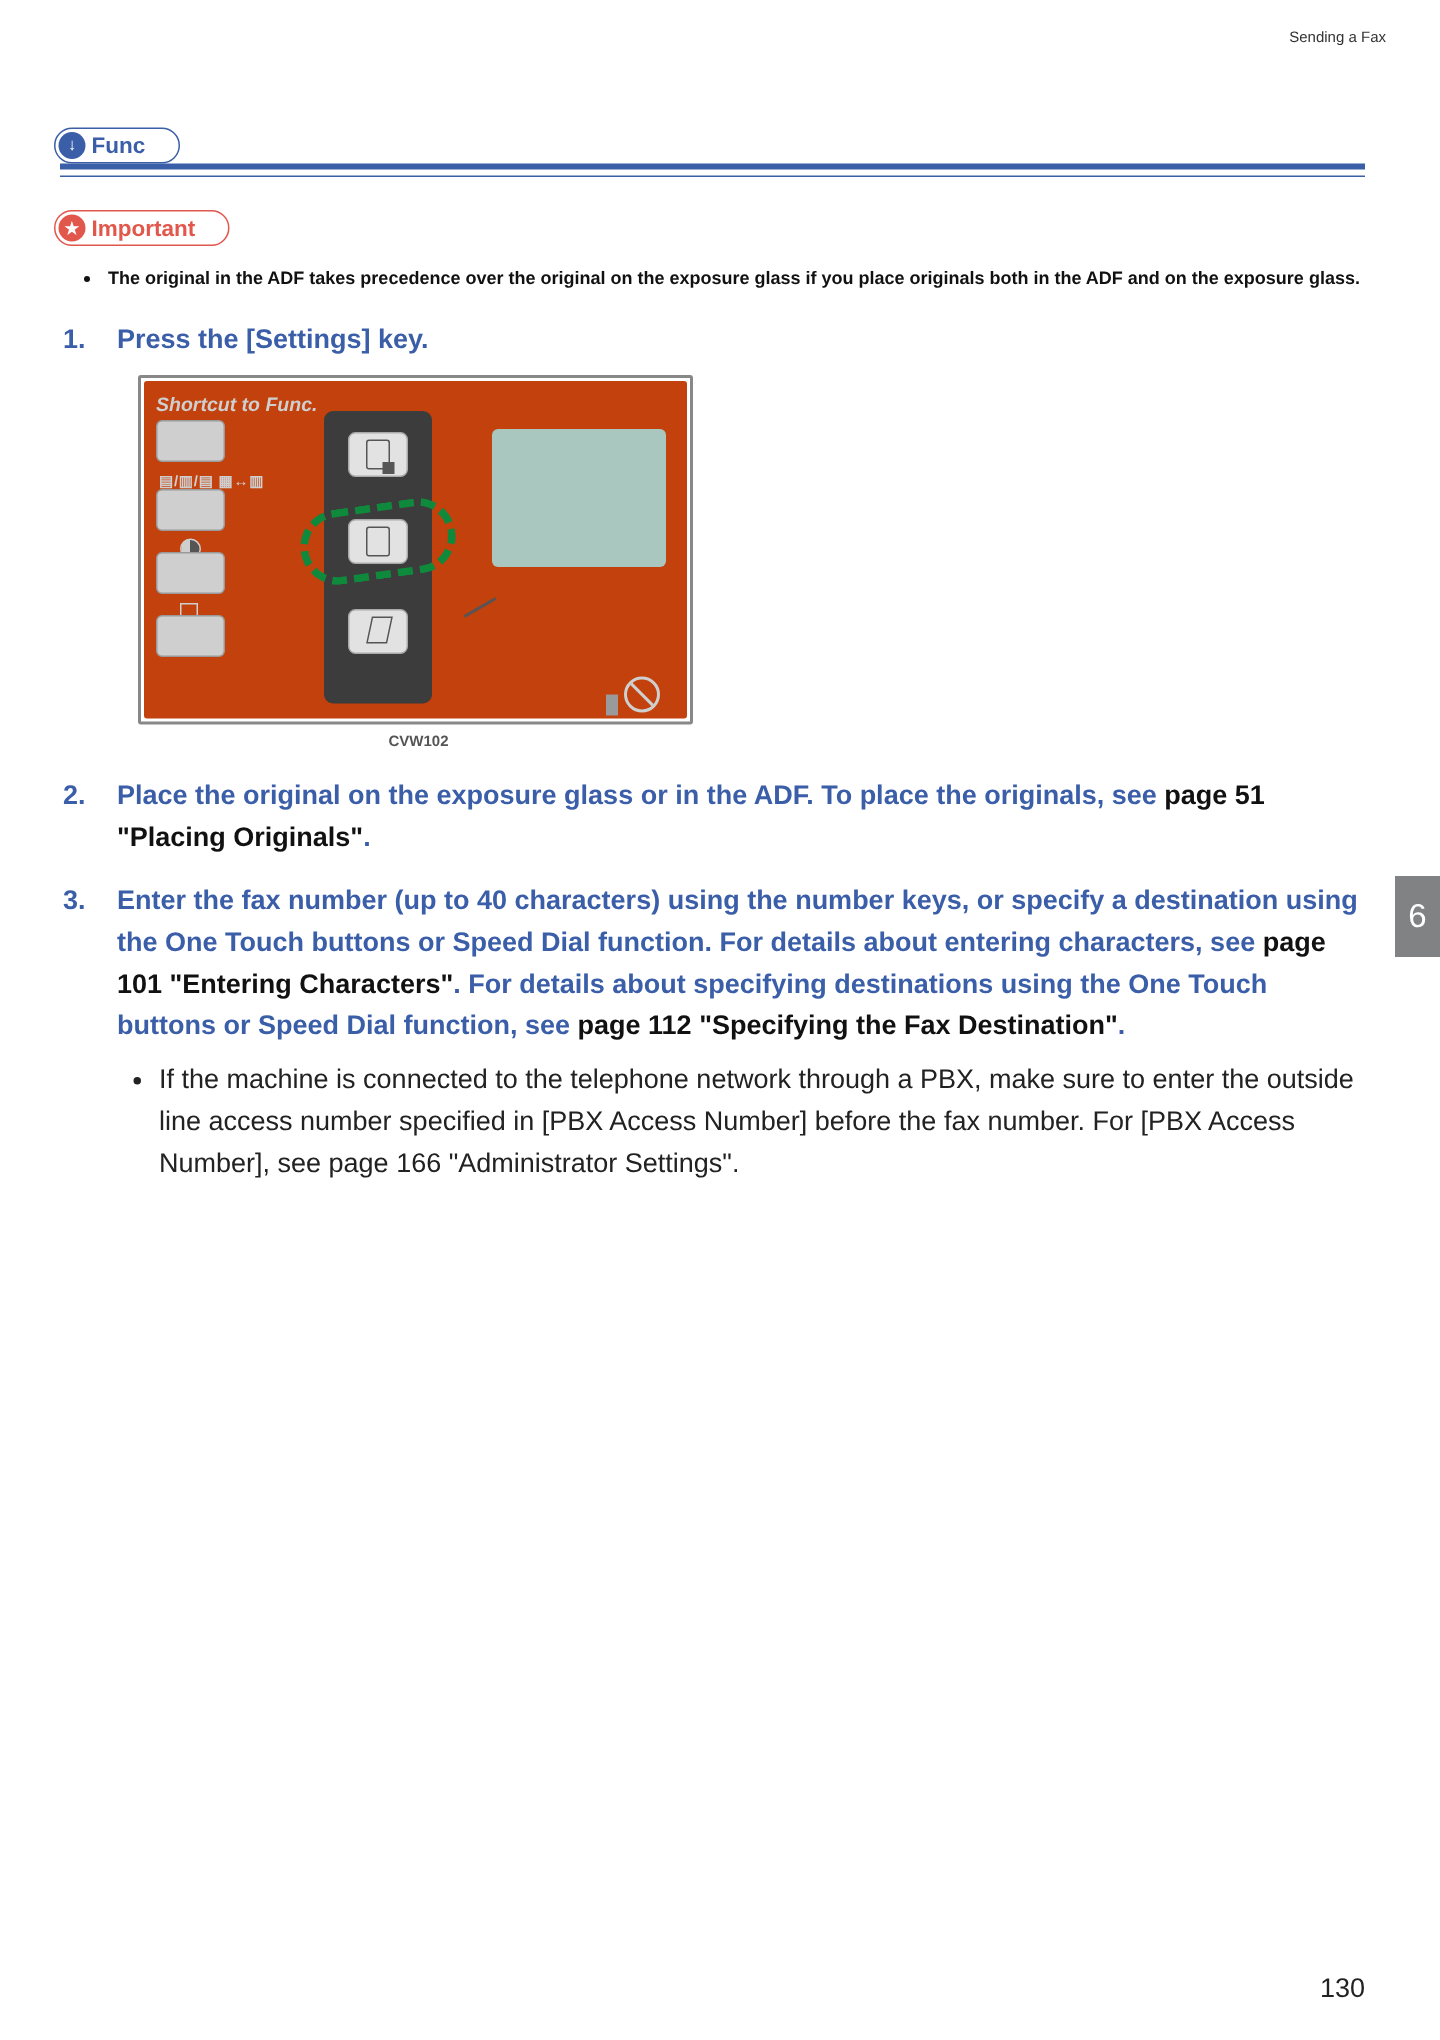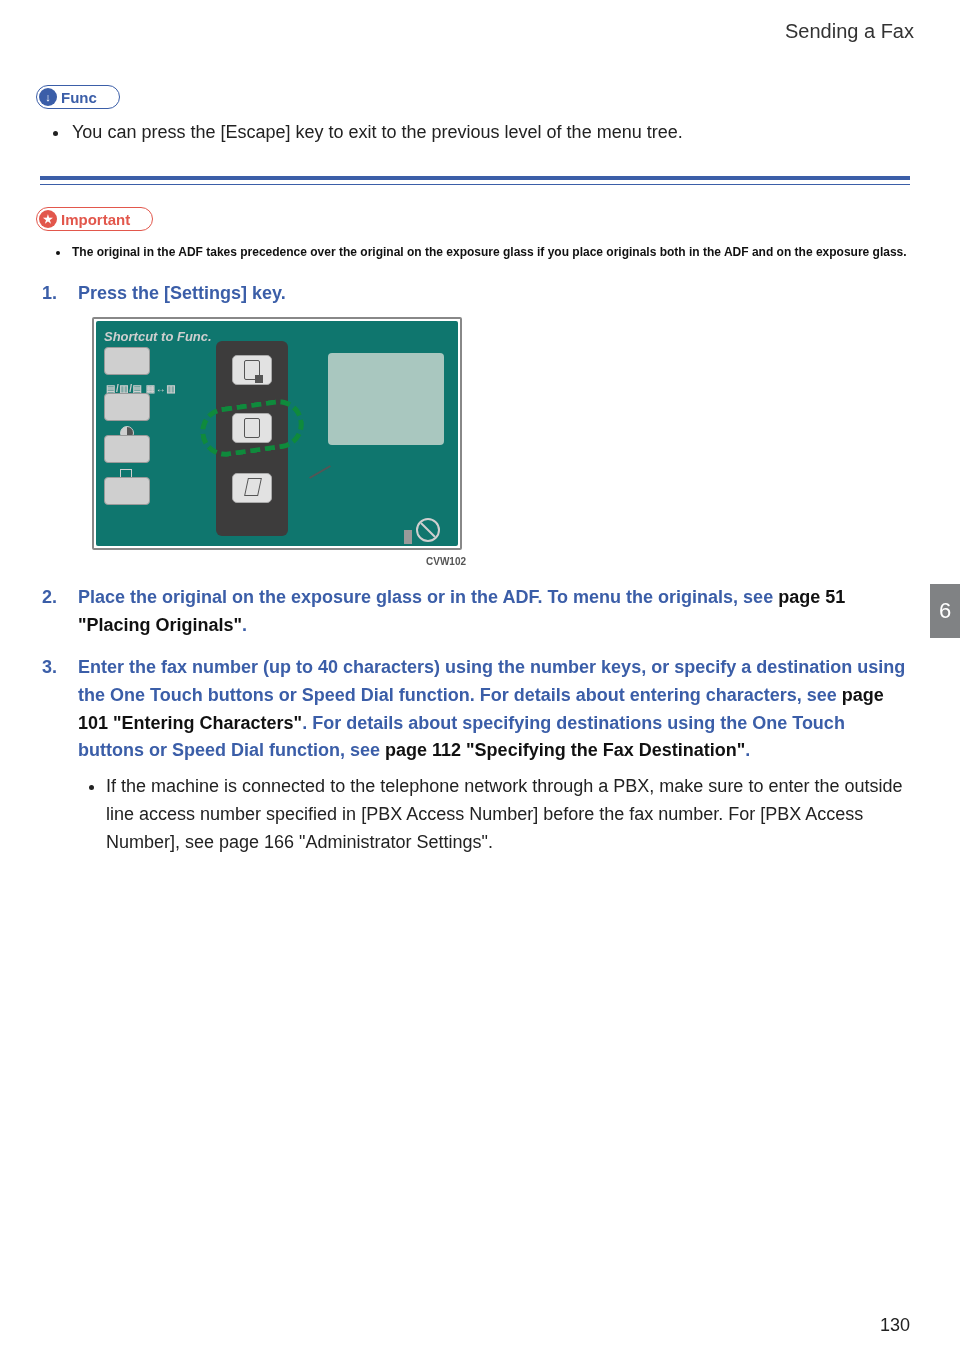--- a/index.html
+++ b/index.html
@@ -15,22 +15,22 @@
   }
   .page {
     position: relative;
     width: 960px;
     height: 1360px;
     padding: 0 50px 0 40px;
   }
   .running-head {
     position: absolute;
     top: 20px;
-    right: 46px;
-    font-size: 20px;
+    right: 36px;
+    font-size: 10px;
     color: #333;
   }
   .content {
     padding-top: 85px;
   }
   .callout {
     display: inline-flex;
     align-items: center;
     height: 24px;
     border: 1.5px solid;
@@ -121,21 +121,21 @@
   .panel-outer {
     width: 370px;
     border: 2px solid #888;
     padding: 2px;
     border-radius: 2px;
   }
   .panel {
     position: relative;
     width: 100%;
     height: 225px;
-    background: #0f766e;
+    background: #c2410c;
     border-radius: 2px;
     overflow: hidden;
   }
   .panel-label {
     position: absolute;
     top: 6px; left: 8px;
     color: #cfcfcf;
     font-size: 13px;
     font-style: italic;
     font-family: "Segoe UI", Arial, sans-serif;
@@ -225,21 +225,21 @@
   }
   .sep-line.a { top:150px; left:212px; width:24px; height:2px; transform:rotate(-30deg);}
   .slash { position:absolute; bottom:4px; right:18px; width:24px; height:24px;
            border:2px solid #cfcfcf; border-radius:50%;
            display:flex; align-items:center; justify-content:center;}
   .slash::after{content:""; width:22px;height:2px;background:#cfcfcf; transform:rotate(45deg);}
   .vstub { position:absolute; right:46px; bottom:2px; width:8px; height:14px; background:#9a9a9a;}
   .figure-caption {
     font-size: 10px;
     color: #555;
-    text-align: right;
+    text-align: center;
     width: 374px;
     margin: 2px 0 10px 14px;
   }
   
   .chapter-tab {
     position: absolute;
     right: 0;
     top: 584px;
     width: 30px; height: 54px;
     background: #808284;
@@ -264,23 +264,20 @@
 
   <div class="running-head">Sending a Fax</div>
 
   <div class="content">
 
     
     <div class="callout note">
       <span class="icon">↓</span>
       <span>Func</span>
     </div>
-    <ul class="note-list">
-      <li>You can press the [Escape] key to exit to the previous level of the menu tree.</li>
-    </ul>
 
     
     <hr class="section-rule">
     <hr class="section-rule thin">
 
     
     <div class="callout important">
       <span class="icon">★</span>
       <span>Important</span>
     </div>
@@ -318,21 +315,21 @@
               <div class="screen"></div>
               <div class="sep-line a"></div>
               <div class="vstub"></div>
               <div class="slash"></div>
             </div>
           </div>
         </div>
         <div class="figure-caption">CVW102</div>
       </li>
       <li>
-        <span>Place the original on the exposure glass or in the ADF. To menu the originals, see </span><span class="blacklink">page 51 "Placing Originals"</span><span>.</span>
+        <span>Place the original on the exposure glass or in the ADF. To place the originals, see </span><span class="blacklink">page 51 "Placing Originals"</span><span>.</span>
       </li>
       <li>
         <span>Enter the fax number (up to 40 characters) using the number keys, or specify a destination using the One Touch buttons or Speed Dial function. For details about entering characters, see </span><span class="blacklink">page 101 "Entering Characters"</span><span>. For details about specifying destinations using the One Touch buttons or Speed Dial function, see </span><span class="blacklink">page 112 "Specifying the Fax Destination"</span><span>.</span>
         <ul class="subbullets">
           <li>If the machine is connected to the telephone network through a PBX, make sure to enter the outside line access number specified in [PBX Access Number] before the fax number. For [PBX Access Number], see page 166 "Administrator Settings".</li>
         </ul>
       </li>
     </ol>
 
   </div>

